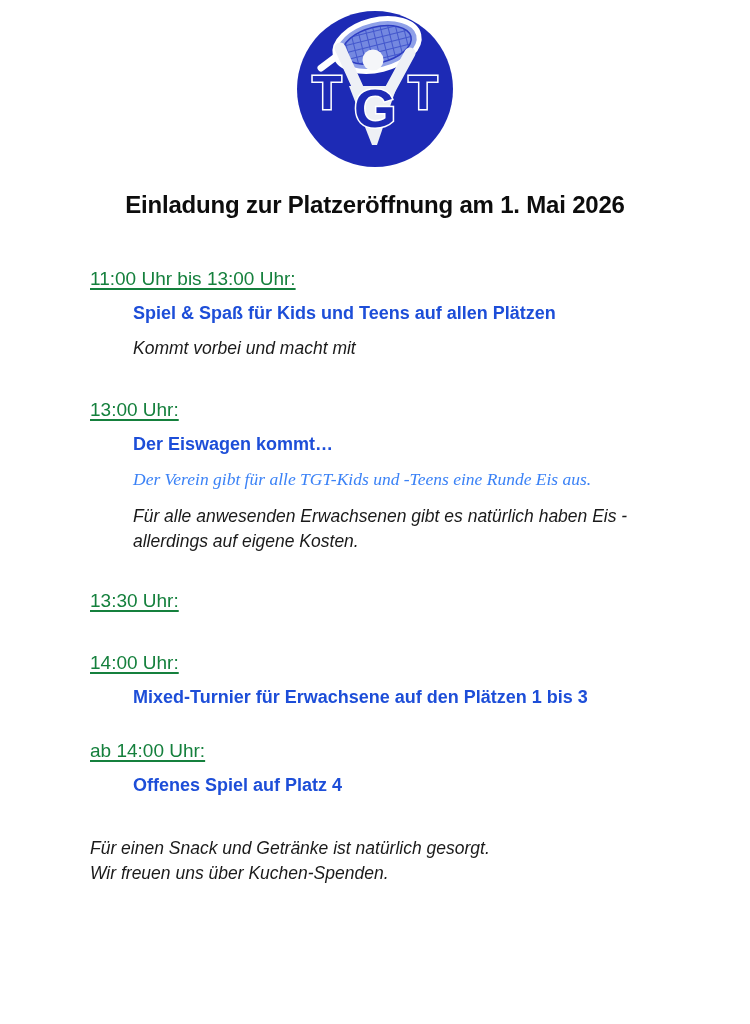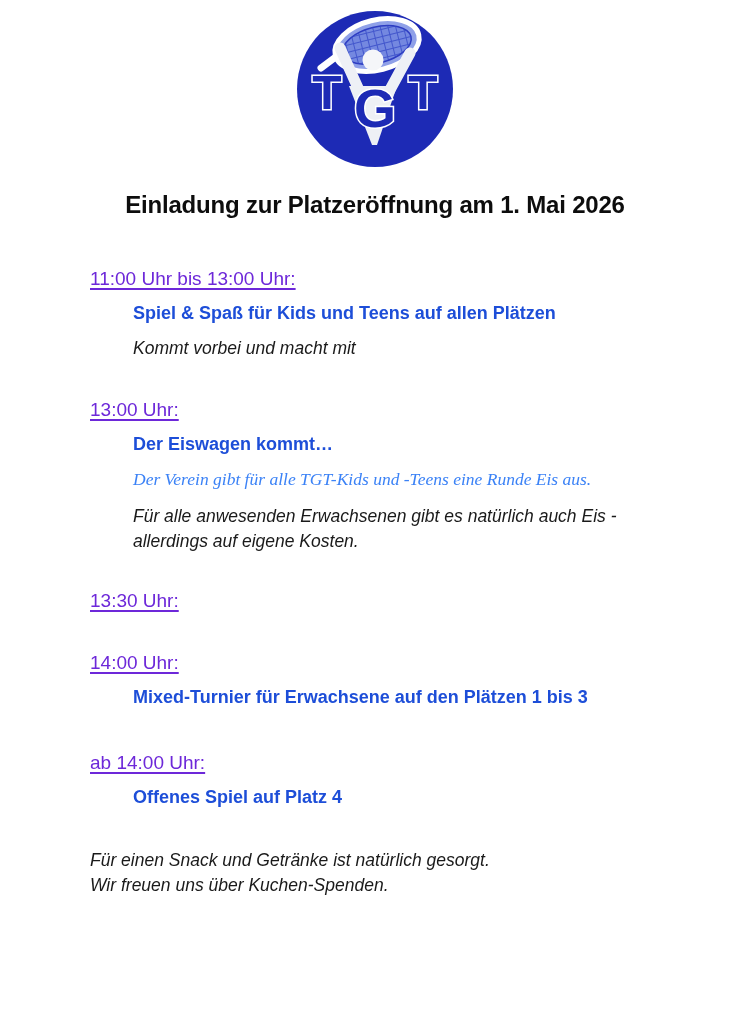--- a/index.html
+++ b/index.html
@@ -24,24 +24,24 @@
     letter-spacing: -0.2px;
   }
   .content {
     padding: 0 88px 0 90px;
   }
   .section { margin: 0; }
   .sec-s1 { margin-top: 49px; }
   .sec-s2 { margin-top: 38px; }
   .sec-s3 { margin-top: 36px; }
   .sec-s4 { margin-top: 40px; }
-  .sec-s5 { margin-top: 44px; }
+  .sec-s5 { margin-top: 32px; }
   .sec-time {
     font-size: 19px;
-    color: #6d28d9;
+    color: #15803d;
     text-decoration: underline;
     text-underline-offset: 3px;
     text-decoration-thickness: 1.5px;
     display: inline-block;
   }
   .sec-head {
     margin: 13px 0 0 43px;
     font-size: 18px;
     font-weight: bold;
     color: #1d4ed8;
@@ -119,21 +119,21 @@
     <div class="section sec-s1">
       <span class="sec-time">11:00 Uhr bis 13:00 Uhr:</span>
       <div class="sec-head">Spiel &amp; Spaß für Kids und Teens auf allen Plätzen</div>
       <div class="note">Kommt vorbei und macht mit</div>
     </div>
 
     <div class="section sec-s2">
       <span class="sec-time">13:00 Uhr:</span>
       <div class="sec-head">Der Eiswagen kommt…</div>
       <div class="note blue">Der Verein gibt für alle TGT-Kids und -Teens eine Runde Eis aus.</div>
-      <div class="note">Für alle anwesenden Erwachsenen gibt es natürlich auch Eis -
+      <div class="note">Für alle anwesenden Erwachsenen gibt es natürlich haben Eis -
 allerdings auf eigene Kosten.</div>
     </div>
 
     <div class="section sec-s3">
       <span class="sec-time">13:30 Uhr:</span>
     </div>
 
     <div class="section sec-s4">
       <span class="sec-time">14:00 Uhr:</span>
       <div class="sec-head">Mixed-Turnier für Erwachsene auf den Plätzen 1 bis 3</div>

